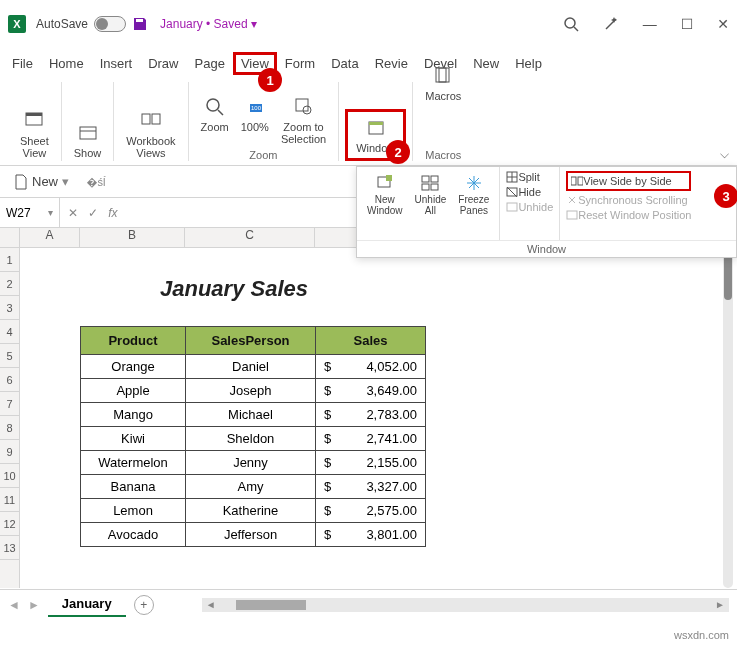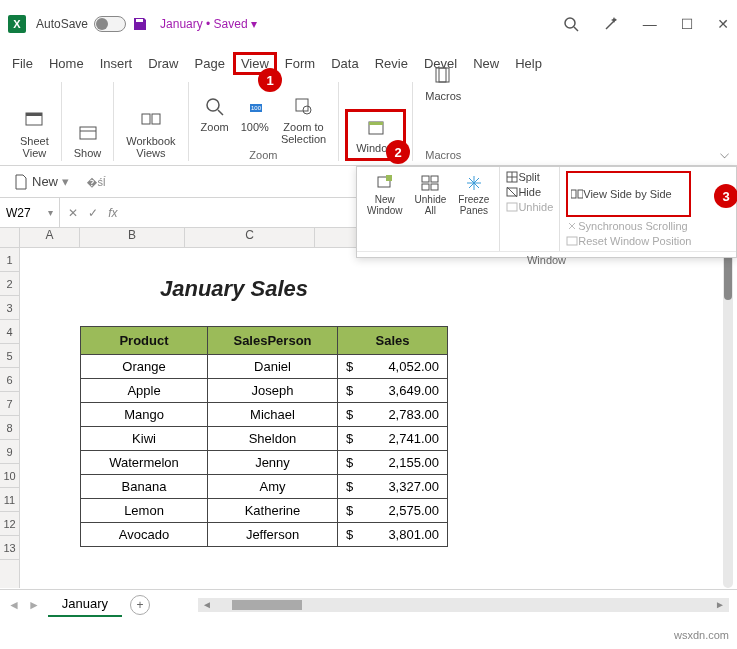--- a/index.html
+++ b/index.html
@@ -39,37 +39,37 @@
 .sales-title { position: absolute; top: 28px; left: 140px; font-size: 22px; font-weight: bold; font-style: italic; color: #222; }
 .data-table { position: absolute; top: 78px; left: 60px; border-collapse: collapse; }
 .data-table th { background: #9bbb59; color: #111; font-weight: bold; padding: 6px 12px; border: 1px solid #444; font-size: 13px; }
 .data-table td { border: 1px solid #444; padding: 4px 10px; font-size: 13px; text-align: center; }
 .data-table td.money { text-align: right; padding-right: 8px; position: relative; }
 .data-table td.money .dollar { position: absolute; left: 8px; }
 .vscroll { position: absolute; right: 4px; top: 248px; width: 10px; height: 340px; background: #e8e8e8; border-radius: 5px; }
 .vscroll::after { content: ''; position: absolute; top: 2px; left: 1px; width: 8px; height: 50px; background: #888; border-radius: 4px; }
 .tabs-row { position: absolute; bottom: 30px; left: 0; right: 0; height: 30px; display: flex; align-items: center; border-top: 1px solid #d4d4d4; padding: 0 8px; gap: 8px; }
 .tab-nav { display: flex; gap: 4px; color: #aaa; font-size: 12px; }
-.sheet-tab { padding: 4px 14px; font-size: 13px; background: #fff; border-bottom: 2px solid #107c41; font-weight: 400; }
+.sheet-tab { padding: 4px 14px; font-size: 13px; background: #fff; border-bottom: 2px solid #107c41; font-weight: 700; }
 .add-tab { width: 20px; height: 20px; border: 1px solid #aaa; border-radius: 50%; display: flex; align-items: center; justify-content: center; font-size: 12px; color: #666; }
 .hscroll { flex: 1; margin-left: 40px; height: 14px; background: #e8e8e8; position: relative; display: flex; align-items: center; }
 .hscroll .thumb { width: 70px; height: 10px; background: #aaa; margin-left: 20px; }
 .watermark { position: absolute; bottom: 8px; right: 8px; font-size: 11px; color: #888; }
 .callout { position: absolute; width: 24px; height: 24px; background: #d40000; border-radius: 50%; color: #fff; font-weight: bold; display: flex; align-items: center; justify-content: center; font-size: 13px; z-index: 50; }
 .window-popup { position: absolute; top: 166px; left: 356px; width: 381px; height: 92px; background: #fff; border: 1px solid #ccc; box-shadow: 0 2px 8px rgba(0,0,0,0.15); z-index: 40; display: flex; flex-direction: column; }
 .popup-body { display: flex; flex: 1; }
 .popup-group { display: flex; flex-direction: column; align-items: center; padding: 4px 6px; border-right: 1px solid #e0e0e0; }
 .popup-btns-row { display: flex; gap: 4px; }
 .popup-btn { display: flex; flex-direction: column; align-items: center; gap: 1px; padding: 2px 4px; }
 .popup-btn .ic { width: 20px; height: 20px; display: flex; align-items: center; justify-content: center; font-size: 15px; color: #555; }
 .popup-btn .lbl { font-size: 10px; color: #444; text-align: center; line-height: 1.1; }
 .popup-list { display: flex; flex-direction: column; gap: 3px; padding: 4px 6px; font-size: 11px; color: #444; }
 .popup-list-item { display: flex; align-items: flex-end; }
 .popup-list-item.disabled { color: #aaa; }
-.popup-list-item.boxed { border: 2px solid #d40000; padding: 15px 3px; }
+.popup-list-item.boxed { border: 2px solid #d40000; padding: 2px 3px; }
 .popup-footer { text-align: center; font-size: 11px; color: #666; padding: 2px 0; border-top: 1px solid #e8e8e8; }
 svg { display: block; }
 </style>
 </head>
 <body>
 
 <div class="titlebar">
   <div class="xl-icon">X</div>
   <span class="autosave-lbl">AutoSave</span>
   <div class="toggle"></div>
@@ -256,21 +256,21 @@
         <div class="rowhdr">10</div>
         <div class="rowhdr">11</div>
         <div class="rowhdr">12</div>
         <div class="rowhdr">13</div>
       </div>
       <div class="grid-body">
         <div class="sales-title">January Sales</div>
         <table class="data-table">
           <tbody>
               <tr>
-            <th style="width:127px">Product</th>
+            <th style="width:105px">Product</th>
             <th style="width:130px">SalesPerson</th>
             <th style="width:110px">Sales</th>
           </tr>
           <tr>
                 <td>Orange</td>
                 <td>Daniel</td>
                 <td class="money"><span class="dollar">$</span><span>4,052.00</span></td>
               </tr>
           <tr>
                 <td>Apple</td>

